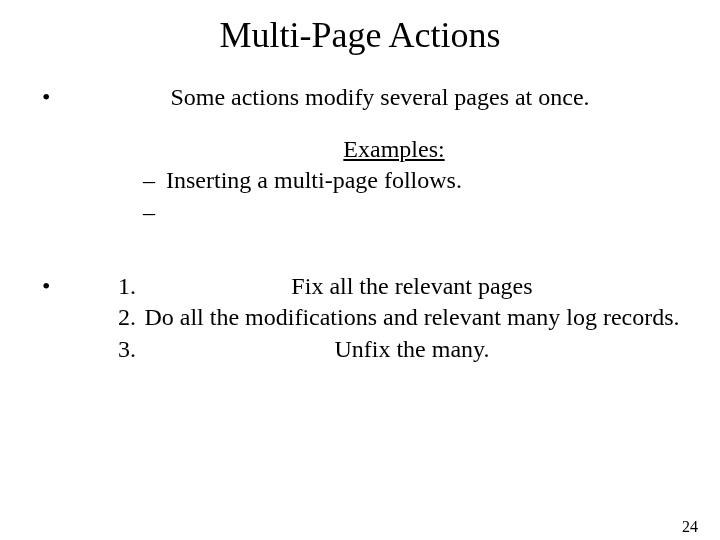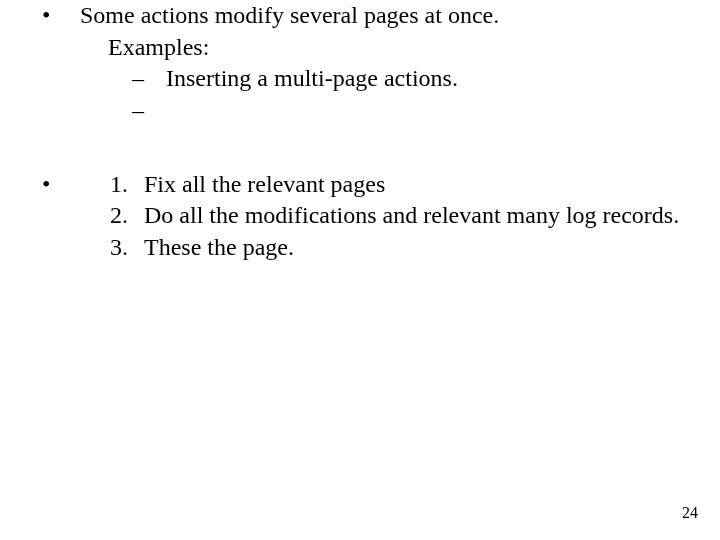--- a/index.html
+++ b/index.html
@@ -34,24 +34,27 @@
   .bullet {
     display: flex;
     margin-bottom: 42px;
   }
   .bullet .dot {
     width: 38px;
     flex: 0 0 38px;
   }
   .bullet .content {
     flex: 1;
+    text-align: center;
   }
   .examples {
+    text-decoration: underline;
     margin-left: 28px;
     display: block;
+    margin-top: 20px;
   }
   .sub-dash {
     display: flex;
     margin-left: 52px;
   }
   .sub-dash .dash {
     width: 34px;
     flex: 0 0 34px;
   }
   .sub-num {
@@ -71,52 +74,53 @@
     bottom: 18px;
     font-size: 16px;
     text-align: right;
   }
 </style>
 </head>
 <body>
 
 <div class="slide">
 
+  <div class="title">Multi-Page Actions</div>
 
   <div class="body">
 
     <div class="bullet">
       <div class="dot">•</div>
       <div class="content">
         <span>Some actions modify several pages at once.</span><br>
         <span class="examples">Examples:</span>
         <div class="sub-dash">
           <div class="dash">–</div>
-          <div>Inserting a multi-page actions.</div>
+          <div>Inserting a multi-page follows.</div>
         </div>
         <div class="sub-dash">
           <div class="dash">–</div>
         </div>
       </div>
     </div>
 
     <div class="bullet">
       <div class="dot">•</div>
       <div class="content">
         <div class="sub-num">
           <div class="num">1.</div>
           <div class="txt">Fix all the relevant pages</div>
         </div>
         <div class="sub-num">
           <div class="num">2.</div>
           <div class="txt">Do all the modifications and relevant many log records.</div>
         </div>
         <div class="sub-num">
           <div class="num">3.</div>
-          <div class="txt">These the page.</div>
+          <div class="txt">Unfix the many.</div>
         </div>
       </div>
     </div>
 
   </div>
 
   <div class="pagenum">24</div>
 
 </div>
 

